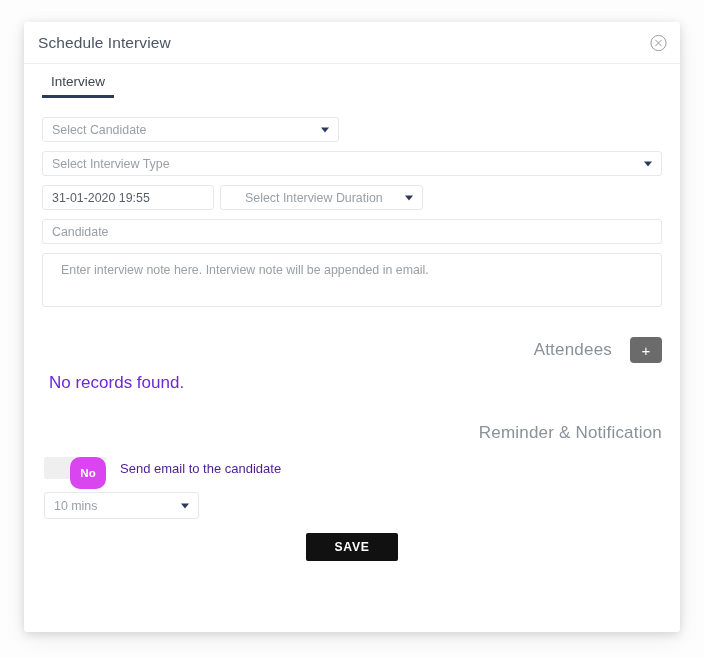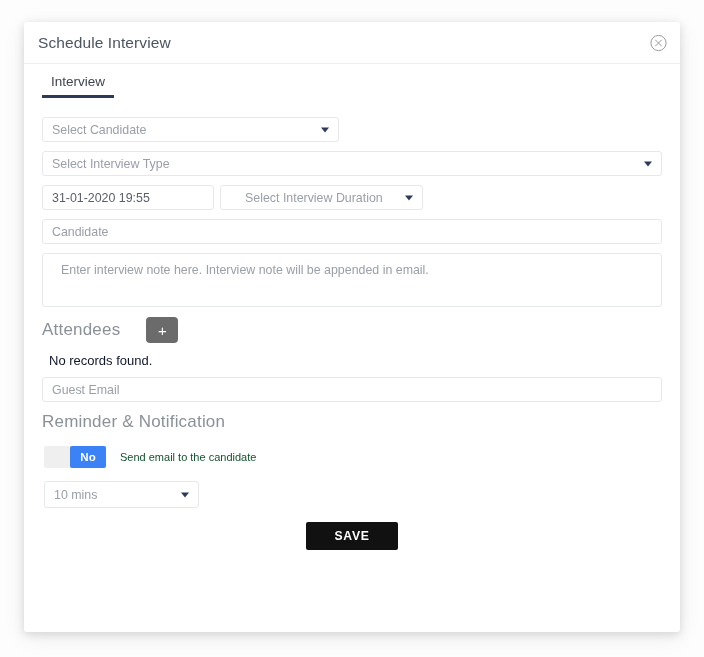--- a/index.html
+++ b/index.html
@@ -139,23 +139,24 @@
     padding: 8px 18px;
     line-height: 1.3;
     margin-bottom: 9px;
     cursor: text;
   }
 
   
   .section-head {
     display: flex;
     align-items: center;
-    gap: 26px;
-    margin-top: 10px;
+    gap: 18px;
+    margin-top: 30px;
     margin-bottom: 10px;
+    justify-content: flex-end;
   }
   .section-title {
     font-size: 17px;
     color: #8b9199;
     font-weight: 400;
     letter-spacing: 0.2px;
   }
   .add-btn {
     width: 32px;
     height: 26px;
@@ -166,22 +167,22 @@
     font-size: 15px;
     line-height: 1;
     display: flex;
     align-items: center;
     justify-content: center;
     cursor: pointer;
     padding: 0;
   }
 
   .no-records {
-    font-size: 13px;
-    color: #0f172a;
+    font-size: 17px;
+    color: #6d28d9;
     margin: 0 0 9px 7px;
   }
 
   
   .toggle-row {
     display: flex;
     align-items: center;
     margin-top: 14px;
     margin-left: 2px;
   }
@@ -191,34 +192,34 @@
     background: #efefef;
     border-radius: 2px;
     position: relative;
     cursor: pointer;
     display: flex;
     justify-content: flex-end;
     flex: none;
   }
   .toggle-knob {
     width: 36px;
-    height: 22px;
-    background: #3b82f6;
+    height: 32px;
+    background: #d946ef;
     color: #ffffff;
     font-size: 11.5px;
     font-weight: bold;
     display: flex;
     align-items: center;
     justify-content: center;
-    border-radius: 2px;
+    border-radius: 10px;
   }
   .toggle-label {
     margin-left: 14px;
-    font-size: 11px;
-    color: #14532d;
+    font-size: 13px;
+    color: #4c1d95;
   }
 
   .reminder-select {
     width: 155px;
     height: 27px;
     margin-top: 13px;
     margin-left: 2px;
   }
 
   
@@ -300,23 +301,20 @@
         <span>Enter interview note here. Interview note will be appended in email.</span>
       </div>
 
       <div class="section-head">
         <div class="section-title">Attendees</div>
         <button class="add-btn">+</button>
       </div>
 
       <div class="no-records">No records found.</div>
 
-      <div class="field w-full">
-        <span>Guest Email</span>
-      </div>
 
       <div class="section-head">
         <div class="section-title">Reminder &amp; Notification</div>
       </div>
 
       <div class="toggle-row">
         <div class="toggle">
           <div class="toggle-knob">No</div>
         </div>
         <div class="toggle-label">Send email to the candidate</div>

